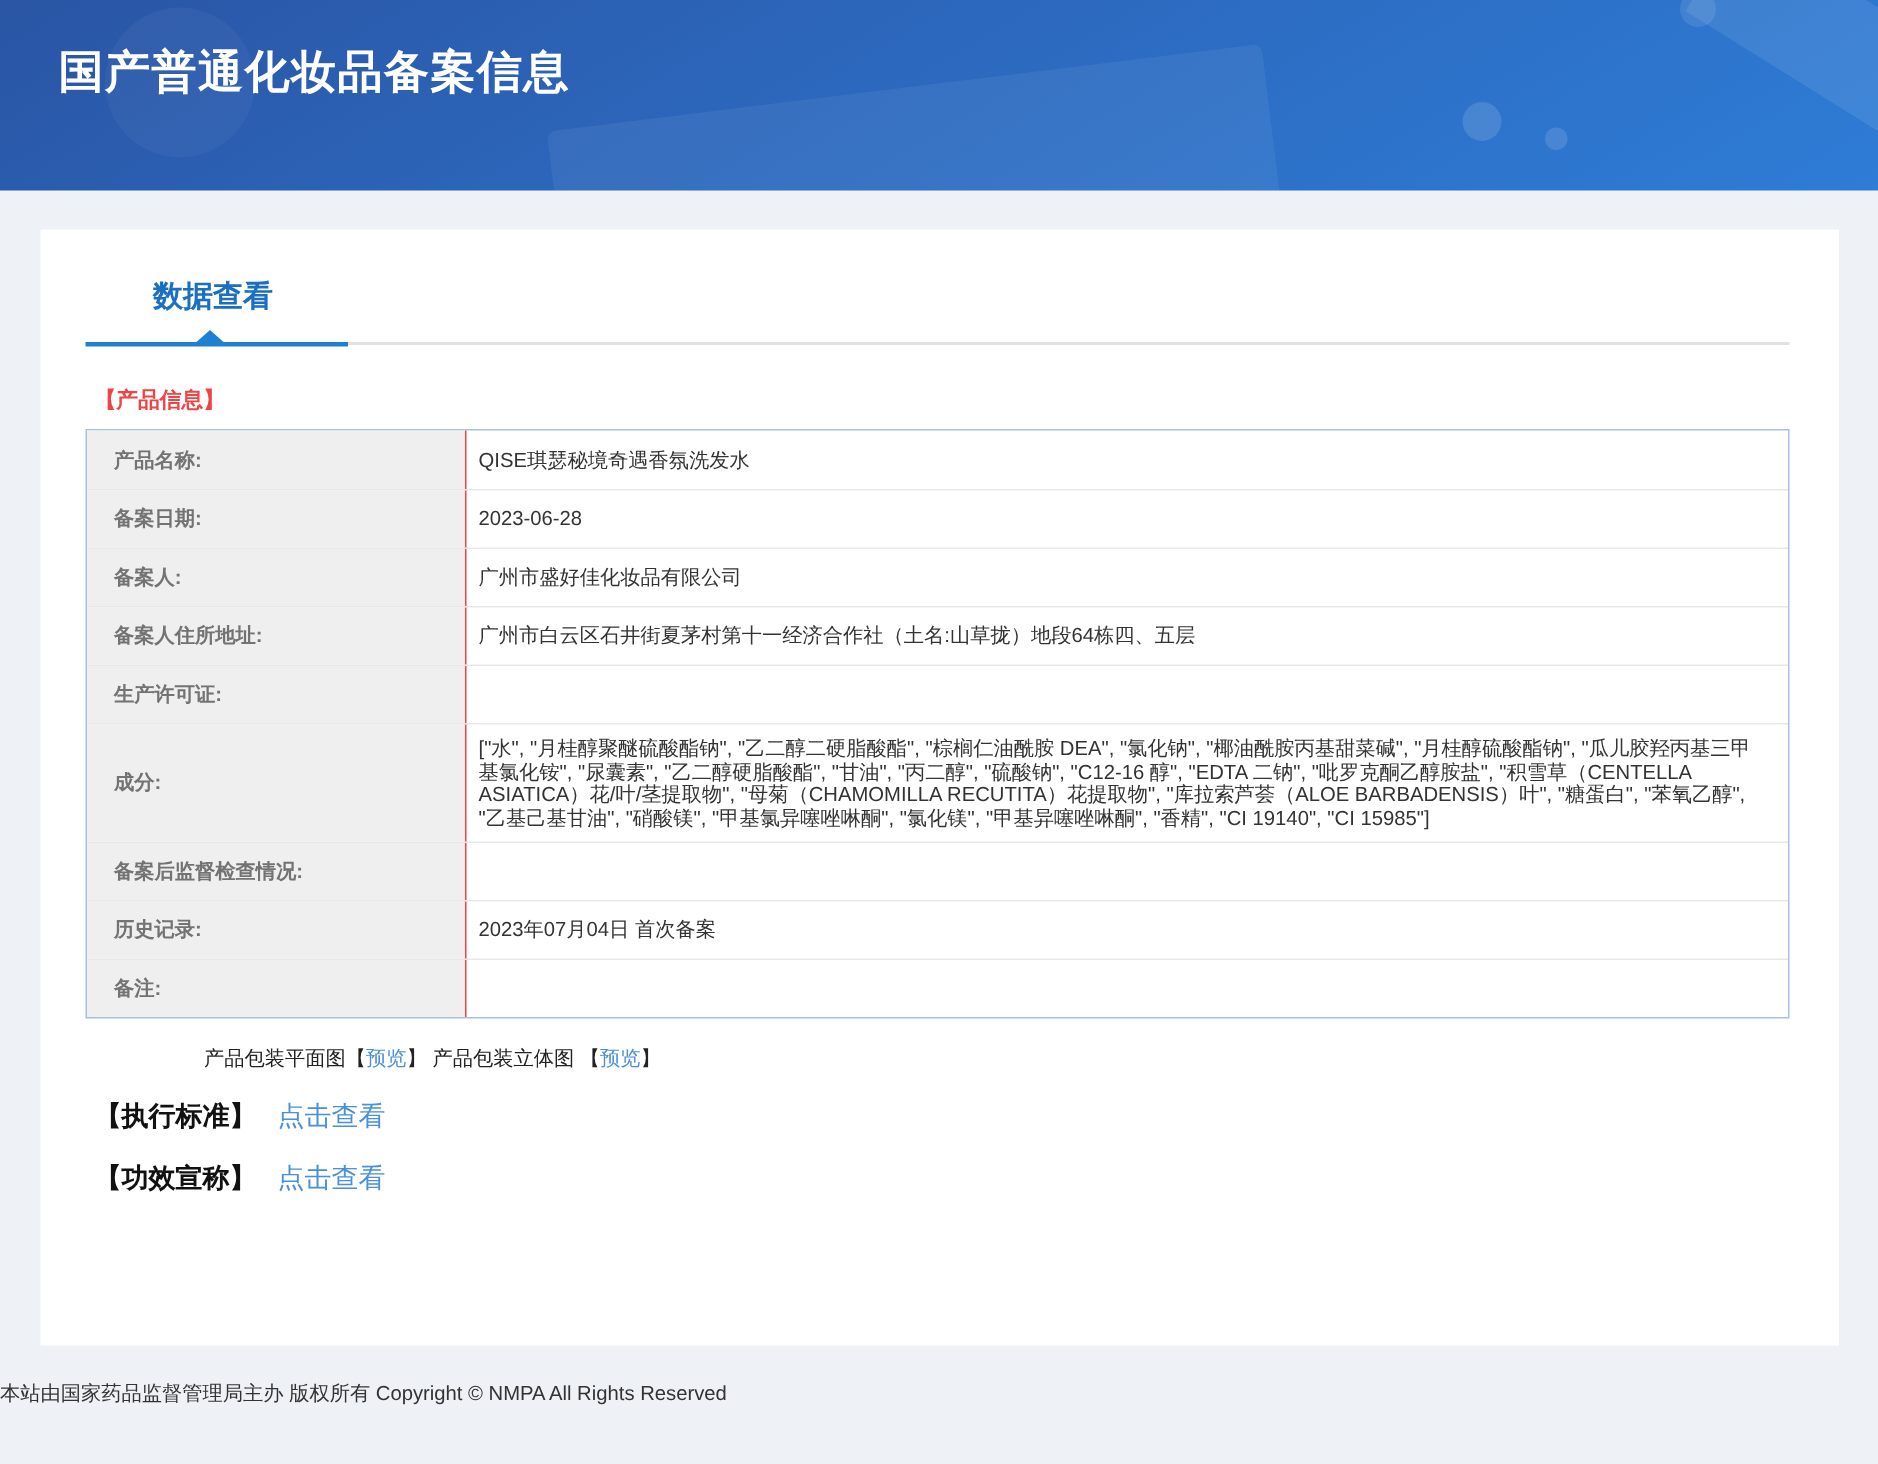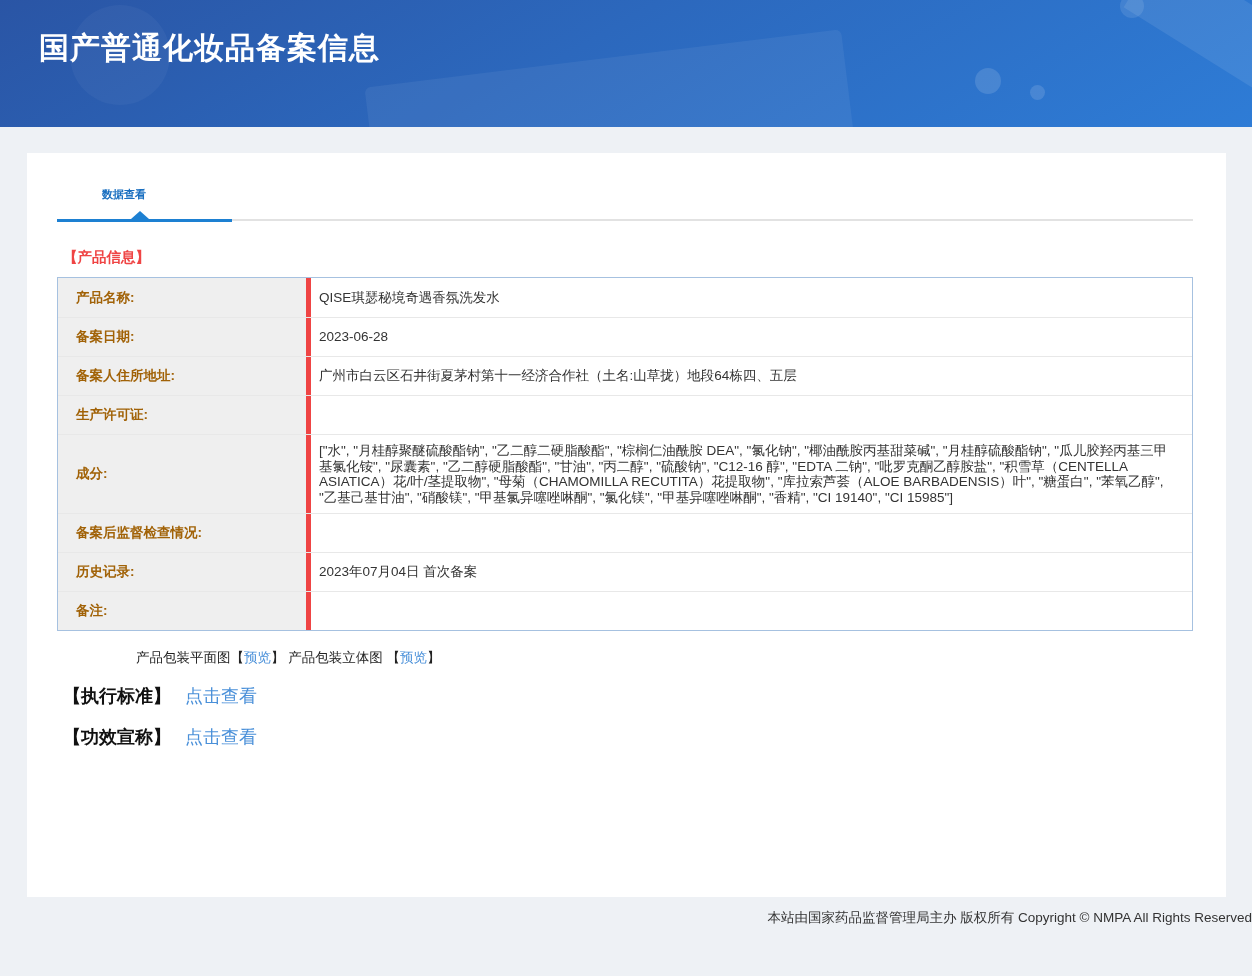--- a/index.html
+++ b/index.html
@@ -30,21 +30,21 @@
   
   .card {
     background: #ffffff;
     margin: 26px 26px 0 27px;
     padding-bottom: 42px;
     min-height: 744px;
   }
   .tab-wrap { padding-top: 31px; }
   .tab {
     display: inline-block; margin-left: 75px;
-    font-size: 11px; font-weight: bold; color: #1a6fc0; cursor: pointer;
+    font-size: 20px; font-weight: bold; color: #1a6fc0; cursor: pointer;
   }
   .tab-underline { display: flex; align-items: center; margin: 12px 33px 0 30px; height: 8px; }
   .blue-seg { position: relative; width: 175px; height: 3px; background: #1d80d2; align-self: flex-end; }
   .blue-seg .tab-pointer {
     position: absolute; left: 74px; bottom: 3px; width: 0; height: 0;
     border-left: 9px solid transparent; border-right: 9px solid transparent;
     border-bottom: 8px solid #1d80d2;
   }
   .gray-seg { flex: 1; height: 2px; background: #e2e2e2; align-self: flex-end; margin-bottom: 1px; }
 
@@ -52,45 +52,45 @@
     margin: 26px 0 10px 36px;
     font-size: 14.5px; font-weight: bold; color: #ef4444;
   }
 
   
   .info-table { margin: 8px 33px 0 30px; border: 1px solid #a6c1e0; }
   .row { display: flex; border-top: 1px solid #e8e8e8; min-height: 39px; }
   .row:first-child { border-top: none; }
   .cell-label {
     flex: 0 0 253px; width: 253px;
-    background: #efefef; border-right: 5px solid #ef4444;
+    background: #efefef; border-right: 1px solid #ef4444;
     display: flex; align-items: center;
     padding: 8px 10px 8px 18px;
-    font-size: 13.5px; font-weight: bold; color: #a16207;
+    font-size: 13.5px; font-weight: bold; color: #737373;
   }
   .cell-value {
     flex: 1; display: flex; align-items: center;
     padding: 8px 16px 8px 8px;
     font-size: 13.5px; color: #333; line-height: 16px;
     word-break: break-word;
   }
   .row.tall .cell-value { line-height: 15.5px; }
 
   
   .packaging-row { margin: 18px 0 0 109px; font-size: 13.5px; color: #222; }
   .pkg-item { display: inline-block; text-align: center; }
   .pkg-item + .pkg-item { }
   a.blue-link { color: #4a90d9; text-decoration: none; cursor: pointer; }
   .linkline { margin: 17px 0 0 36px; font-size: 18px; color: #111; }
   .linkline .line-title { font-weight: bold; }
   .linkline a.blue-link { margin-left: 14px; }
 
   
   .footer {
-    text-align: right; padding: 12px 0 0 0;
+    text-align: left; padding: 23px 0 0 0;
     font-size: 13.5px; color: #333;
   }
 </style>
 </head>
 <body>
 
 <div class="banner">
   <div class="decor cube"></div>
   <div class="decor band"></div>
   <div class="decor c1"></div>
@@ -115,20 +115,24 @@
   <div class="section-title">【产品信息】</div>
 
   <div class="info-table">
     <div class="row">
       <div class="cell-label">产品名称:</div>
       <div class="cell-value">QISE琪瑟秘境奇遇香氛洗发水</div>
     </div>
     <div class="row">
       <div class="cell-label">备案日期:</div>
       <div class="cell-value">2023-06-28</div>
+    </div>
+    <div class="row">
+      <div class="cell-label">备案人:</div>
+      <div class="cell-value">广州市盛好佳化妆品有限公司</div>
     </div>
     <div class="row">
       <div class="cell-label">备案人住所地址:</div>
       <div class="cell-value">广州市白云区石井街夏茅村第十一经济合作社（土名:山草拢）地段64栋四、五层</div>
     </div>
     <div class="row tall">
       <div class="cell-label">生产许可证:</div>
     </div>
     <div class="row tall">
       <div class="cell-label">成分:</div>

